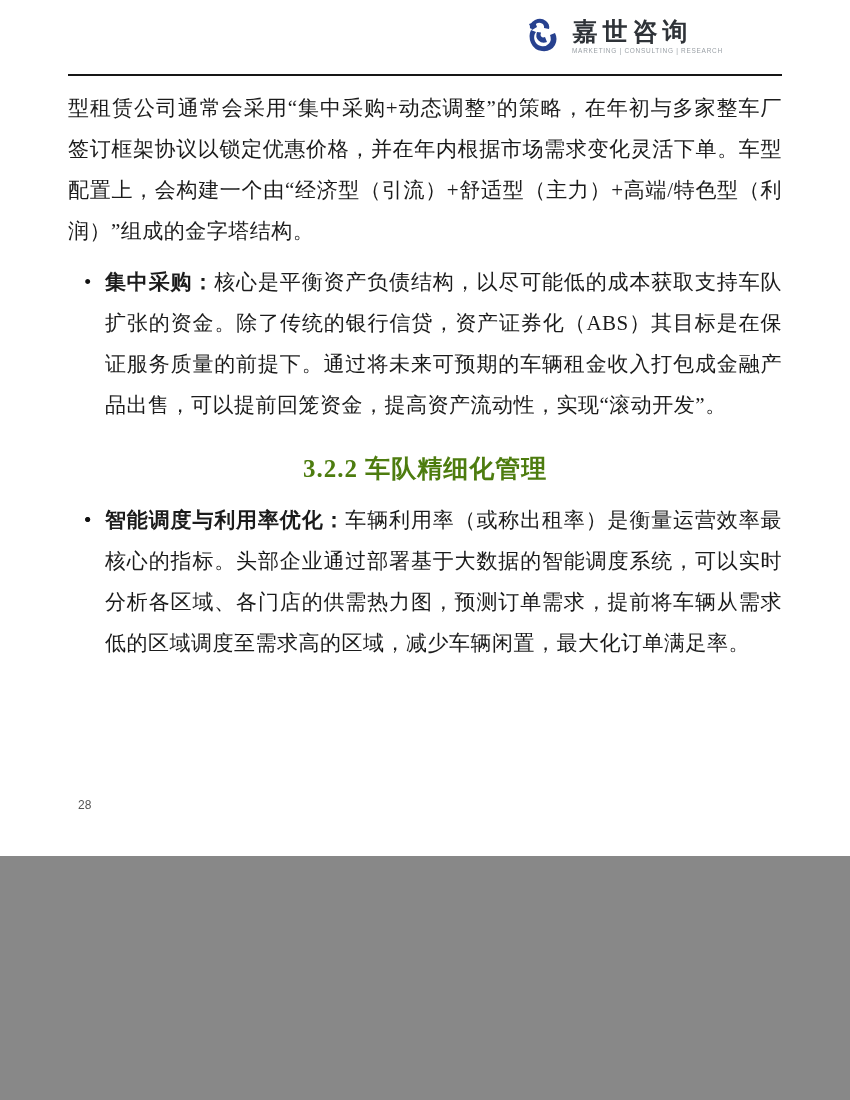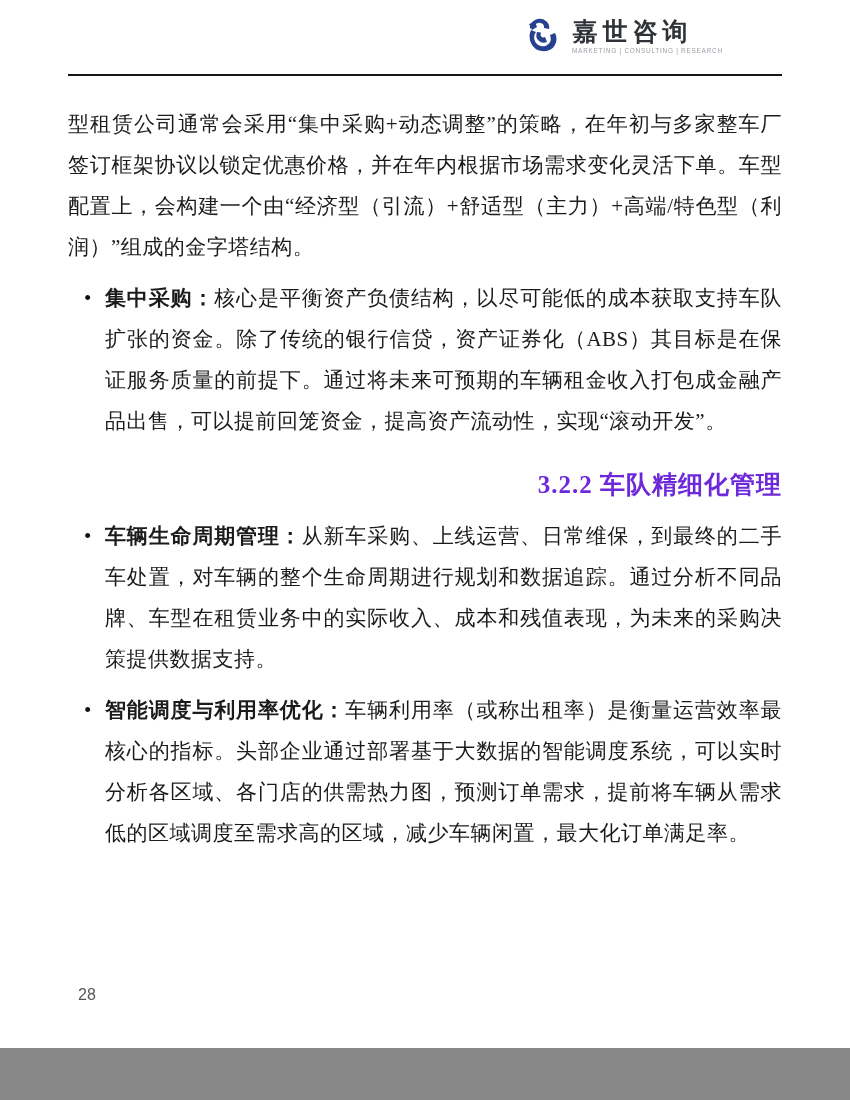--- a/index.html
+++ b/index.html
@@ -1,18 +1,18 @@
 <!DOCTYPE html>
 <html><head>
 <meta charset="utf-8">
 <style>
   html,body{margin:0;padding:0;background:#888;}
   .page{
     position:relative;
-    width:850px;height:1048px;
+    width:850px;height:856px;
     background:#ffffff;
     margin:0 auto;
     font-family:"Liberation Serif","DejaVu Serif",serif;
     color:#1b1b1b;
     overflow:hidden;
     box-sizing:border-box;
   }
   
   .header{
     position:absolute;top:0;left:68px;right:68px;height:76px;
@@ -31,44 +31,44 @@
   .logo-tagline{
     font-family:"Liberation Sans","DejaVu Sans",sans-serif;
     font-size:9px;color:#9aa0a6;letter-spacing:1px;white-space:nowrap;
     transform:scale(0.72);transform-origin:left top;margin-top:1px;
   }
   .header-divider{
     position:absolute;left:0;right:0;bottom:0;height:2px;background:#161616;
   }
   
   .content{
-    position:absolute;top:104px;left:68px;right:68px;
+    position:absolute;top:88px;left:68px;right:68px;
     font-size:21px;line-height:41px;text-align:justify;
     letter-spacing:0.5px;
   }
   .indent-block{margin-left:37px;}
   .para{margin:0;}
   .bullet-row{
     position:relative;margin-top:10px;padding-left:37px;margin-left:0;
   }
   .bullet-row .dot{
     position:absolute;left:16px;top:0;
     font-size:21px;line-height:41px;color:#111;
   }
   .bullet-row .btext b{font-weight:bold;}
   .section-heading{
-    font-size:25px;font-weight:bold;color:#6d28d9;
-    margin:26px 0 14px 0;line-height:34px;text-align:right;
+    font-size:25px;font-weight:bold;color:#4d7c0f;
+    margin:26px 0 14px 0;line-height:34px;text-align:center;
     letter-spacing:1px;
   }
   
   .page-number{
     position:absolute;left:78px;bottom:44px;
     font-family:"Liberation Sans","DejaVu Sans",sans-serif;
-    font-size:16px;color:#555;
+    font-size:12px;color:#555;
   }
 </style>
 </head>
 <body>
 
 <div class="page">
 
   <div class="header">
     <div class="logo-block">
       <svg class="logo-mark" viewBox="0 0 40 40" xmlns="http://www.w3.org/2000/svg">
@@ -92,21 +92,20 @@
     <div class="bullet-row">
       <span class="dot">•</span>
       <span class="btext"><b>集中采购：</b><span>核心是平衡资产负债结构，以尽可能低的成本获取支持车队扩张的资金。除了传统的银行信贷，资产证券化（ABS）其目标是在保证服务质量的前提下。通过将未来可预期的车辆租金收入打包成金融产品出售，可以提前回笼资金，提高资产流动性，实现“滚动开发”。</span></span>
     </div>
 
     <h2 class="section-heading">3.2.2 车队精细化管理</h2>
 
 
     <div class="bullet-row">
       <span class="dot">•</span>
-      <span class="btext"><b>车辆生命周期管理：</b><span>从新车采购、上线运营、日常维保，到最终的二手车处置，对车辆的整个生命周期进行规划和数据追踪。通过分析不同品牌、车型在租赁业务中的实际收入、成本和残值表现，为未来的采购决策提供数据支持。</span></span>
     </div>
 
     <div class="bullet-row">
       <span class="dot">•</span>
       <span class="btext"><b>智能调度与利用率优化：</b><span>车辆利用率（或称出租率）是衡量运营效率最核心的指标。头部企业通过部署基于大数据的智能调度系统，可以实时分析各区域、各门店的供需热力图，预测订单需求，提前将车辆从需求低的区域调度至需求高的区域，减少车辆闲置，最大化订单满足率。</span></span>
     </div>
 
   </div>
 
   <div class="page-number">28</div>

